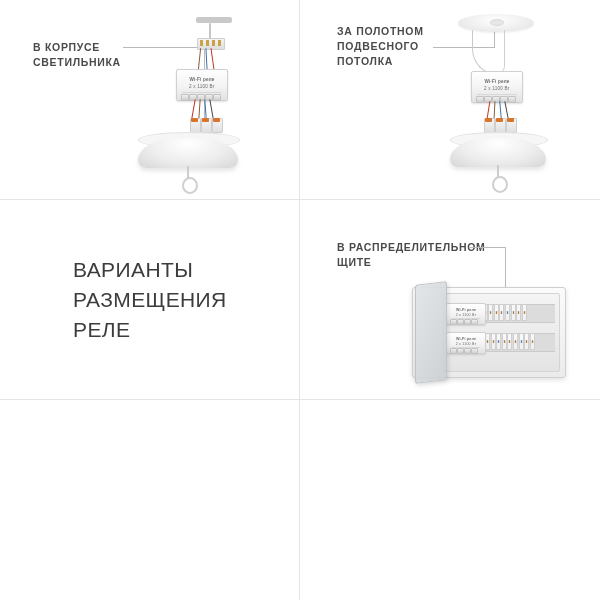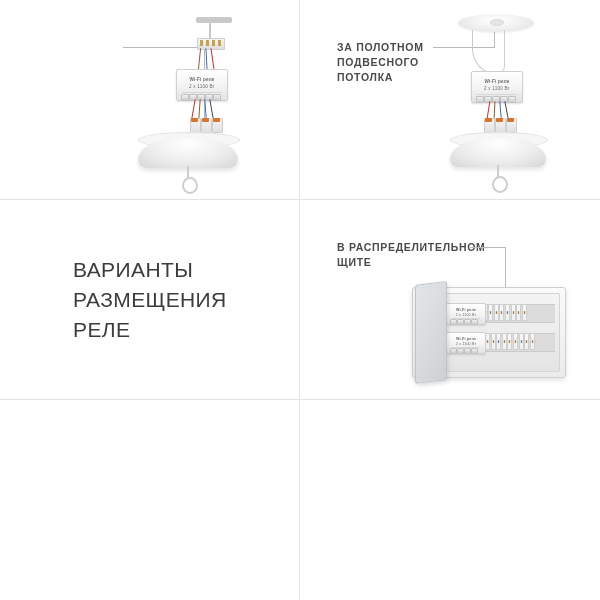--- a/index.html
+++ b/index.html
@@ -193,20 +193,22 @@
     height: 3px; background:#b9792f; border-radius:.5px;
   }
   .brk.blue::after { background:#4f7fbe; }
 </style>
 </head>
 <body>
 
 <div class="grid">
 
   <div class="cell col1 row1">
+    <div class="label" style="left:33px; top:40px;">В КОРПУСЕ
+СВЕТИЛЬНИКА</div>
     <div class="leader-h" style="left:123px; top:47px; width:82px;"></div>
     <div class="leader-v" style="left:204px; top:47px; height:95px;"></div>
 
     <div class="ceilingplate" style="left:196px; top:17px;"></div>
     <div class="w" style="left:209px; top:23px; width:1.5px; height:16px; background:#c6c6c6;"></div>
 
     <div style="position:absolute; left:197px; top:38px; width:26px; height:10px; background:linear-gradient(180deg,#f4f4f4,#dedede); border:1px solid #cecece; border-radius:1px;"></div>
     <div style="position:absolute; left:200px; top:40px; width:3px; height:6px; background:#c9a24a;"></div>
     <div style="position:absolute; left:206px; top:40px; width:3px; height:6px; background:#c9a24a;"></div>
     <div style="position:absolute; left:212px; top:40px; width:3px; height:6px; background:#c9a24a;"></div>
@@ -241,21 +243,21 @@
 
     <div class="canopy-top"></div>
     <div class="canopy"></div>
     <div class="hook">
       <div class="rod"></div>
       <div class="ring"></div>
     </div>
   </div>
 
   <div class="cell col2 row1">
-    <div class="label" style="left:37px; top:40px;">ЗА ПОЛОТНОМ
+    <div class="label" style="left:37px; top:24px;">ЗА ПОЛОТНОМ
 ПОДВЕСНОГО
 ПОТОЛКА</div>
     <div class="leader-h" style="left:133px; top:47px; width:62px;"></div>
     <div class="leader-v" style="left:194px; top:25px; height:22px;"></div>
 
     <div class="disc" style="left:158px; top:14px; width:76px; height:18px;"></div>
     <div style="position:absolute; left:190px; top:19px; width:12px; height:5px; border-radius:50%; background:#e6e6e6; border:1px solid #dadada;"></div>
 
     <div style="position:absolute; left:172px; top:30px; width:28px; height:44px; border-left:1.2px solid #c9c9c9; border-bottom:1.2px solid #c9c9c9; border-radius:0 0 0 26px;"></div>
     <div style="position:absolute; left:196px; top:30px; width:8px; height:44px; border-right:1.2px solid #cfcfcf; border-bottom:1.2px solid #cfcfcf; border-radius:0 0 14px 0;"></div>

